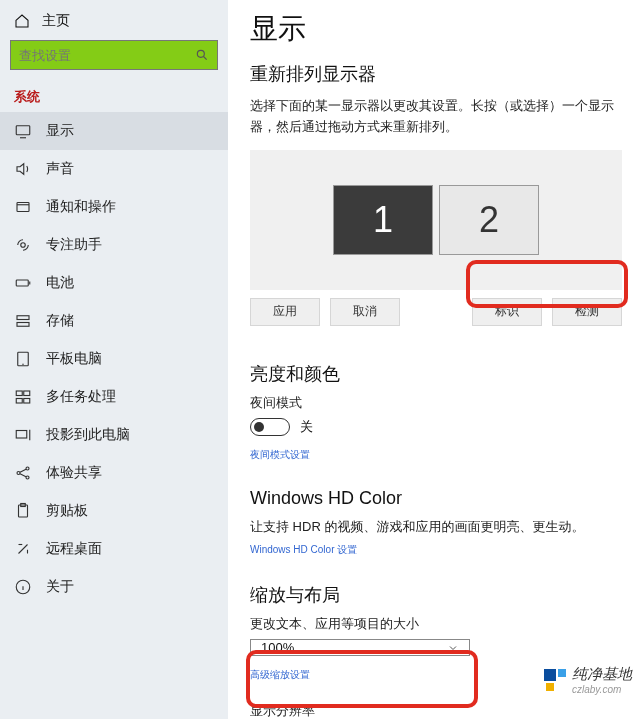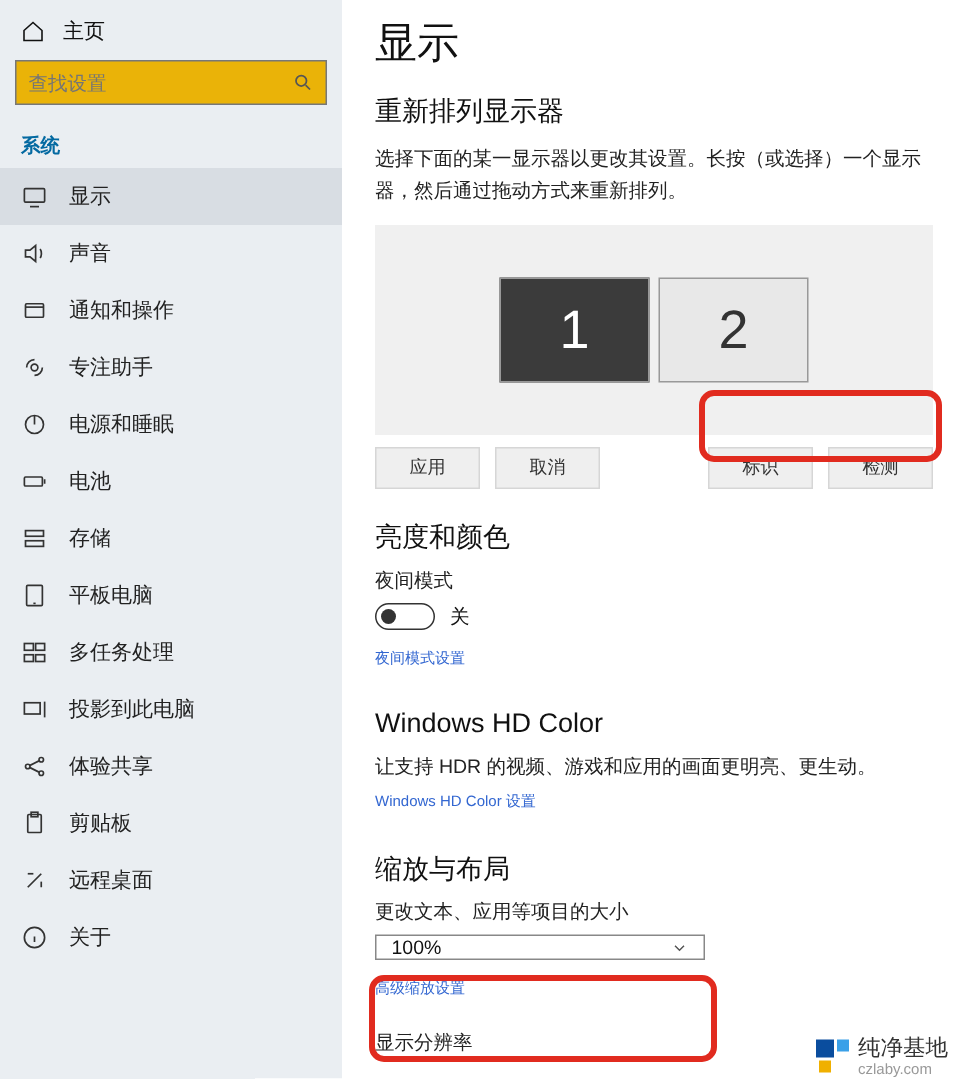--- a/index.html
+++ b/index.html
@@ -1,49 +1,49 @@
 <!DOCTYPE html>
 <html><head>
 <meta charset="utf-8">
 <style>
 * { margin: 0; padding: 0; box-sizing: border-box; font-family: "Microsoft YaHei", "Segoe UI", sans-serif; }
 body { width: 640px; height: 719px; background: #fff; display: flex; overflow: hidden; position: relative; }
 .sidebar { width: 228px; background: #eaeef2; padding: 8px 0; overflow: hidden; }
 .home-row { display: flex; align-items: center; padding: 4px 14px 10px 14px; gap: 12px; font-size: 14px; color: #111; cursor: pointer; }
 .search-wrap { padding: 0 10px 6px 10px; }
-.search { display: flex; align-items: center; border: 1px solid #777; background: #eab308; height: 30px; padding: 0 8px; }
+.search { display: flex; align-items: center; border: 1px solid #777; background: #84cc16; height: 30px; padding: 0 8px; }
 .search input { border: none; background: transparent; flex: 1; font-size: 13px; color: #555; outline: none; }
 .search .sicon { color: #555; }
-.section-label { padding: 12px 14px 6px 14px; font-size: 13px; font-weight: 600; color: #0369a1; }
+.section-label { padding: 12px 14px 6px 14px; font-size: 13px; font-weight: 600; color: #b91c1c; }
 .nav-item { display: flex; align-items: center; gap: 14px; padding: 10px 14px; font-size: 14px; color: #222; cursor: pointer; }
 .nav-item .nicon { width: 18px; height: 18px; display: flex; align-items: center; justify-content: center; color: #333; }
 .nav-item.active { background: #d8dde3; }
 .content { flex: 1; background: #fff; padding: 10px 18px 0 22px; overflow: hidden; position: relative; }
 .page-title { font-size: 28px; font-weight: 400; color: #111; margin-bottom: 14px; }
 .sub-h { font-size: 18px; font-weight: 500; color: #111; margin: 14px 0 10px 0; }
 .desc { font-size: 13px; color: #222; line-height: 1.6; margin-bottom: 12px; }
 .monitor-area { background: #f0f0f0; height: 140px; display: flex; align-items: center; justify-content: center; gap: 6px; margin-bottom: 8px; }
 .monitor { width: 100px; height: 70px; border: 1px solid #999; display: flex; align-items: center; justify-content: center; font-size: 36px; font-weight: 300; color: #fff; }
 .monitor.m1 { background: #3b3b3b; color: #fff; }
 .monitor.m2 { background: #e8e8e8; color: #333; }
-.btn-row { display: flex; gap: 10px; margin-bottom: 20px; }
+.btn-row { display: flex; gap: 10px; margin-bottom: 36px; }
 .btn-row .spacer { flex: 1; }
 .btn { min-width: 70px; height: 28px; font-size: 12px; color: #333; background: #efefef; border: 1px solid #d6d6d6; display: flex; align-items: center; justify-content: center; padding: 0 16px; cursor: pointer; }
 .highlight-box-1 { position: absolute; border: 4px solid #e12b1f; border-radius: 10px; pointer-events: none; left: 466px; top: 260px; width: 162px; height: 48px; }
 .highlight-box-2 { position: absolute; border: 4px solid #e12b1f; border-radius: 10px; pointer-events: none; left: 246px; top: 650px; width: 232px; height: 58px; }
 .field-label { font-size: 13px; color: #222; margin: 8px 0 6px 0; }
 .toggle { display: flex; align-items: center; gap: 10px; margin-bottom: 6px; }
 .toggle-track { width: 40px; height: 18px; border: 1px solid #333; border-radius: 10px; position: relative; background: #fff; }
 .toggle-thumb { width: 10px; height: 10px; border-radius: 50%; background: #333; position: absolute; top: 3px; left: 3px; }
 .toggle-label { font-size: 13px; color: #111; }
 .link { font-size: 10px; color: #3367d1; margin: 6px 0 12px 0; display: inline-block; cursor: pointer; }
 .section-h { font-size: 18px; font-weight: 500; margin: 14px 0 8px 0; color: #111; }
 .dropdown { display: flex; align-items: center; justify-content: space-between; border: 1px solid #888; width: 220px; height: 17px; padding: 4px 10px; font-size: 13px; color: #111; margin-bottom: 6px; cursor: pointer; }
 .dropdown .chev { color: #555; }
-.watermark { position: absolute; right: 8px; bottom: 0; display: flex; align-items: center; gap: 6px; font-size: 15px; color: #333; font-weight: 500; }
+.watermark { position: absolute; right: 8px; bottom: 24px; display: flex; align-items: center; gap: 6px; font-size: 15px; color: #333; font-weight: 500; font-style: italic; }
 .wm-icon { width: 22px; height: 22px; position: relative; }
 .wm-icon .a { position: absolute; left: 0; top: 0; width: 12px; height: 12px; background: #0a4d9e; }
 .wm-icon .b { position: absolute; right: 0; top: 0; width: 8px; height: 8px; background: #3aa0e8; }
 .wm-icon .c { position: absolute; left: 2px; bottom: 0; width: 8px; height: 8px; background: #f0b000; }
 .wm-sub { font-size: 10px; color: #999; }
 svg { display: block; }
 </style>
 </head>
 <body>
 
@@ -102,29 +102,20 @@
           <circle cx="12" cy="12" r="3"></circle>
           <path d="M5 12a7 7 0 0 1 7-7"></path>
           <path d="M19 12a7 7 0 0 1-7 7"></path>
         </svg>
       </span>
     <span>专注助手</span>
   </div>
   <div class="nav-item">
     <span class="nicon">
         <svg width="18" height="18" viewBox="0 0 24 24" fill="none" stroke="currentColor" stroke-width="1.5">
-          <circle cx="12" cy="12" r="8"></circle>
-          <path d="M12 4v8"></path>
-        </svg>
-      </span>
-    <span>电源和睡眠</span>
-  </div>
-  <div class="nav-item">
-    <span class="nicon">
-        <svg width="18" height="18" viewBox="0 0 24 24" fill="none" stroke="currentColor" stroke-width="1.5">
           <rect x="3" y="8" width="16" height="8" rx="1"></rect>
           <path d="M21 10v4"></path>
         </svg>
       </span>
     <span>电池</span>
   </div>
   <div class="nav-item">
     <span class="nicon">
         <svg width="18" height="18" viewBox="0 0 24 24" fill="none" stroke="currentColor" stroke-width="1.5">
           <rect x="4" y="5" width="16" height="5"></rect>

